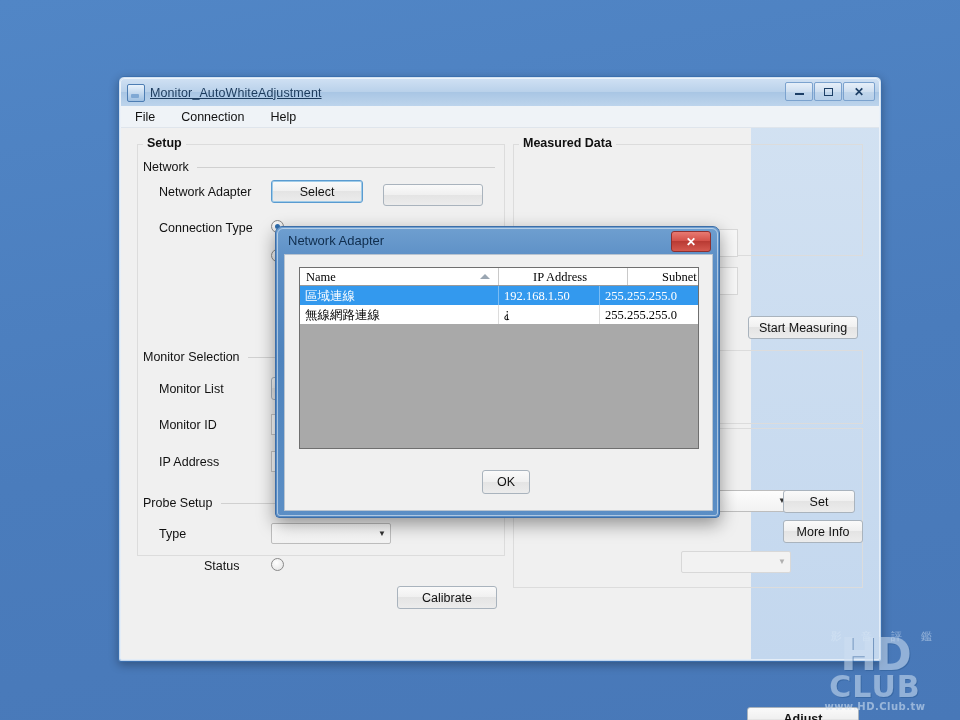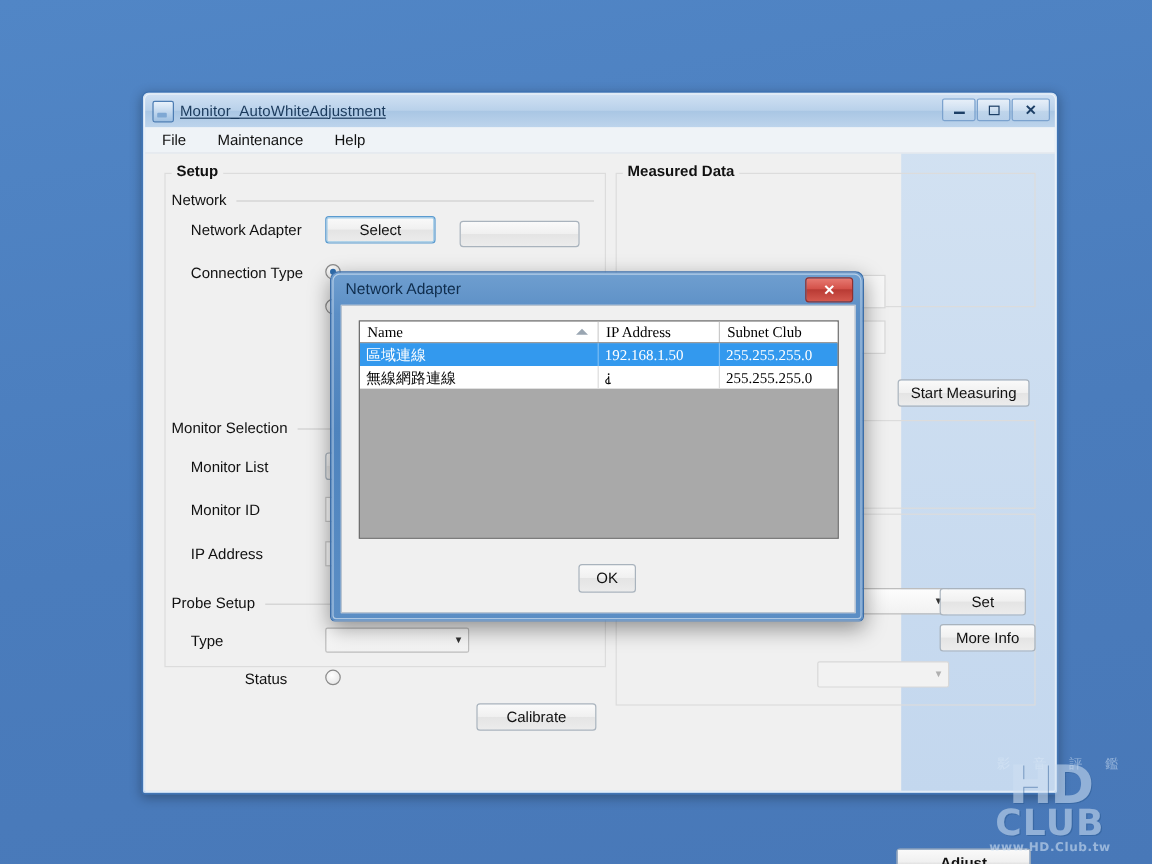--- a/index.html
+++ b/index.html
@@ -328,20 +328,21 @@
     border: 1px solid #6f6f6f;
     background: #a9a9a9;
     overflow: hidden;
   }
   #lv-header {
     display: flex;
     height: 18px;
     background: #ffffff;
     border-bottom: 1px solid #9a9a9a;
     box-sizing: border-box;
+    gap: 28px;
   }
   .lv-th {
     box-sizing: border-box;
     border-right: 1px solid #c9c9c9;
     font-family: "Liberation Serif", serif;
     font-size: 12.5px;
     color: #000;
     padding: 1px 0 0 6px;
     display: flex;
     align-items: center;
@@ -462,21 +463,21 @@
           <span class="glyph-max"></span>
         </div>
         <div class="win-btn close">
           <span class="glyph-close">✕</span>
         </div>
       </div>
     </div>
 
     <div id="menubar">
       <div class="menu-item">File</div>
-      <div class="menu-item">Maintenance</div>
+      <div class="menu-item">Connection</div>
       <div class="menu-item">Help</div>
     </div>
 
     <div id="client-area">
 
       <div class="groupbox" style="left:16px; top:16px; width:368px; height:412px;">
         <div class="gb-frame"></div>
         <div class="gb-title">Setup</div>
       </div>
 

